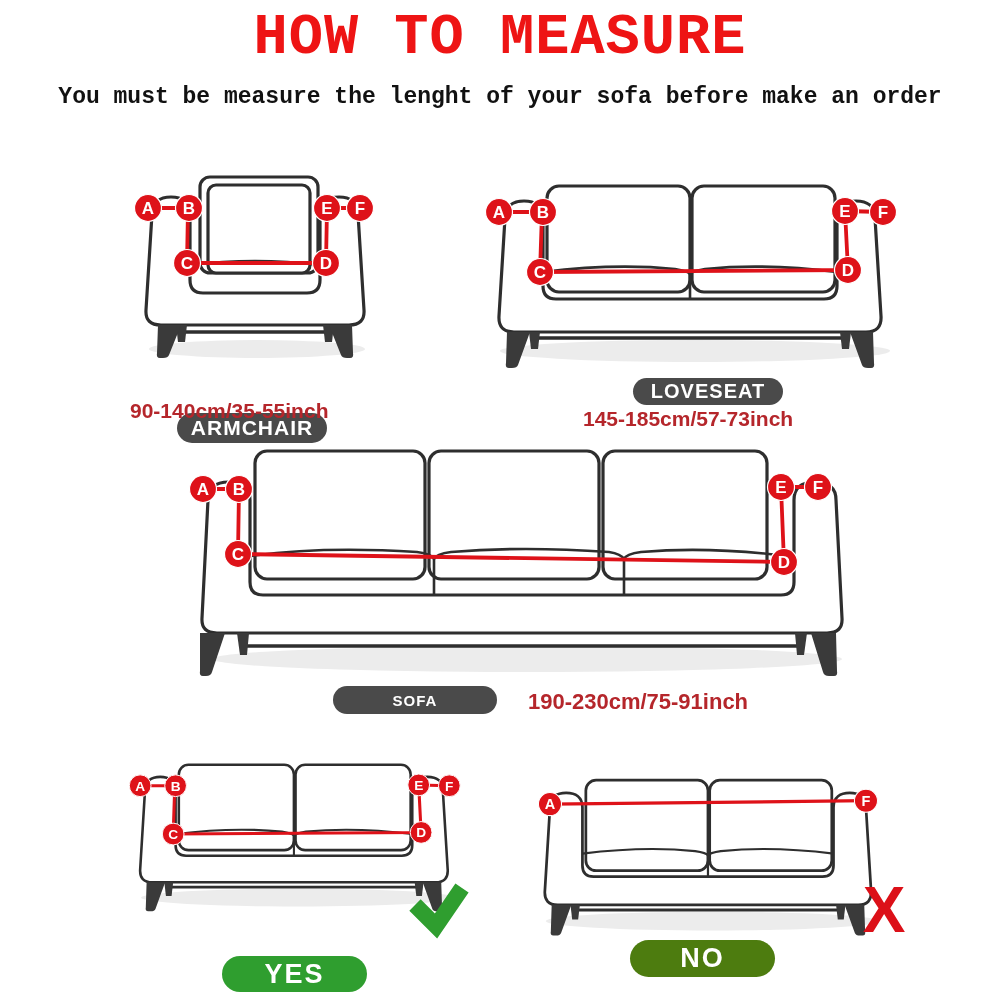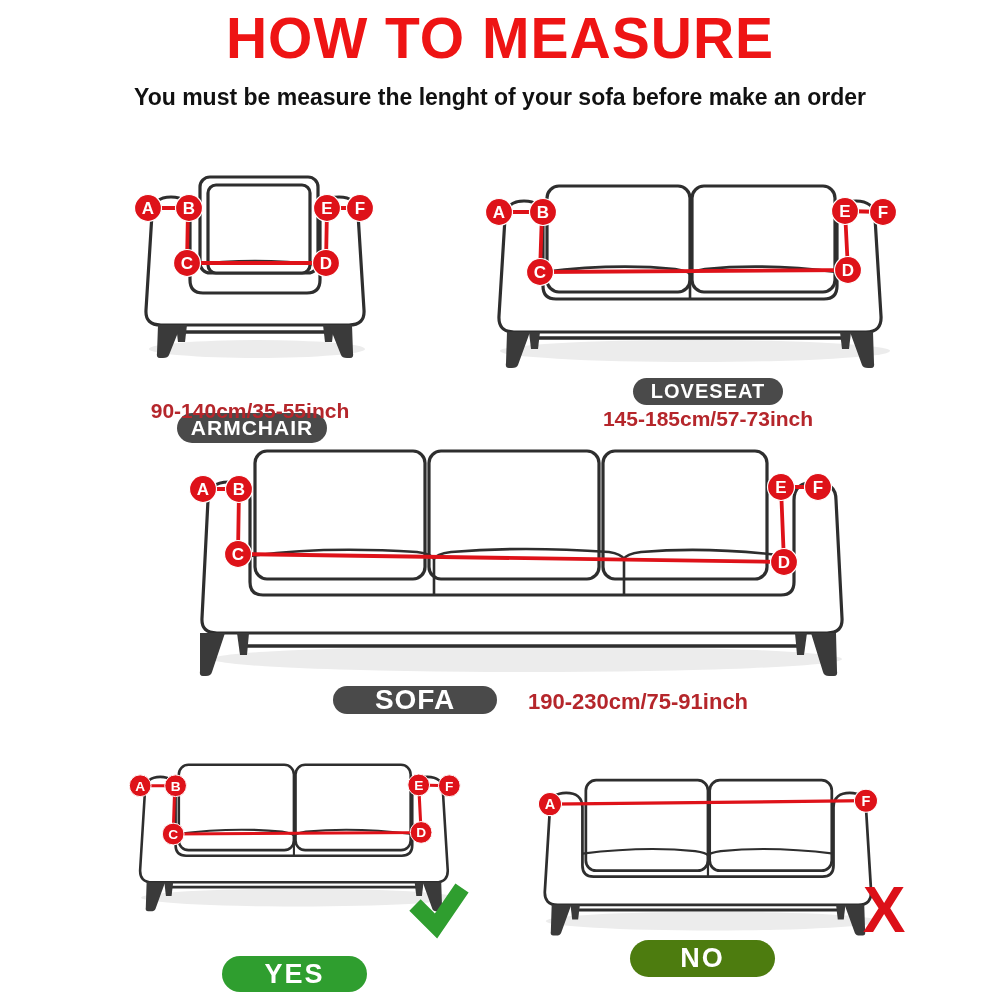--- a/index.html
+++ b/index.html
@@ -1,20 +1,20 @@
 <!DOCTYPE html>
 <html><head>
 <meta charset="utf-8">
 <style>
   html,body { margin:0; padding:0; }
   .page {
     position:relative; width:1000px; height:1000px; background:#ffffff;
     font-family:"Liberation Sans", sans-serif; overflow:hidden;
   }
-  header { position:absolute; top:6px; left:0; width:100%; }
+  header { position:absolute; top:6px; left:0; width:100%;font-family:Liberation Mono, monospace; }
   .title {
     margin:0; text-align:center; color:#ee1414; font-size:57px;
     font-weight:bold; letter-spacing:1px; line-height:64px;
   }
   .sub {
     margin:1px 0; text-align:center; color:#111111;
     font-size:23px; font-weight:bold; line-height:30px;
   }
   .sub1 { margin-top:12px; }
   svg.canvas { position:absolute; left:0; top:0; }
@@ -38,25 +38,25 @@
 
   .pill {
     position:absolute; display:flex; align-items:center; justify-content:center;
     color:#ffffff; font-weight:bold; border-radius:999px; letter-spacing:1px;
   }
   .pill-gray  { background:#4a4a4a; }
   .pill-green { background:#2f9e2f; }
   .pill-red   { background:#4d7c0f; }
   #badge-armchair { left:177px; top:369px; width:150px; height:30px; font-size:21px;margin-top:44px; }
   #badge-loveseat { left:633px; top:378px; width:150px; height:27px; font-size:20px; }
-  #badge-sofa     { left:333px; top:686px; width:164px; height:28px; font-size:28px; }
+  #badge-sofa     { left:333px; top:686px; width:164px; height:28px; font-size:15px; }
   #badge-yes      { left:222px; top:936px; width:145px; height:36px; font-size:27px; letter-spacing:2px;margin-top:20px; }
   #badge-no       { left:630px; top:940px; width:145px; height:37px; font-size:27px; letter-spacing:2px; }
 
-  .size-text { position:absolute; color:#b5262b; font-weight:bold; text-align:center; }
+  .size-text { position:absolute; color:#b5262b; font-weight:bold; text-align:left; }
   #size-armchair { left:130px; top:399px; width:240px; font-size:21px; }
   #size-loveseat { left:583px; top:407px; width:250px; font-size:21px; }
   #size-sofa     { left:508px; top:689px; width:260px; font-size:22px; text-align:center; }
 </style>
 </head>
 <body>
 
 <div class="page">
 
   <header>

